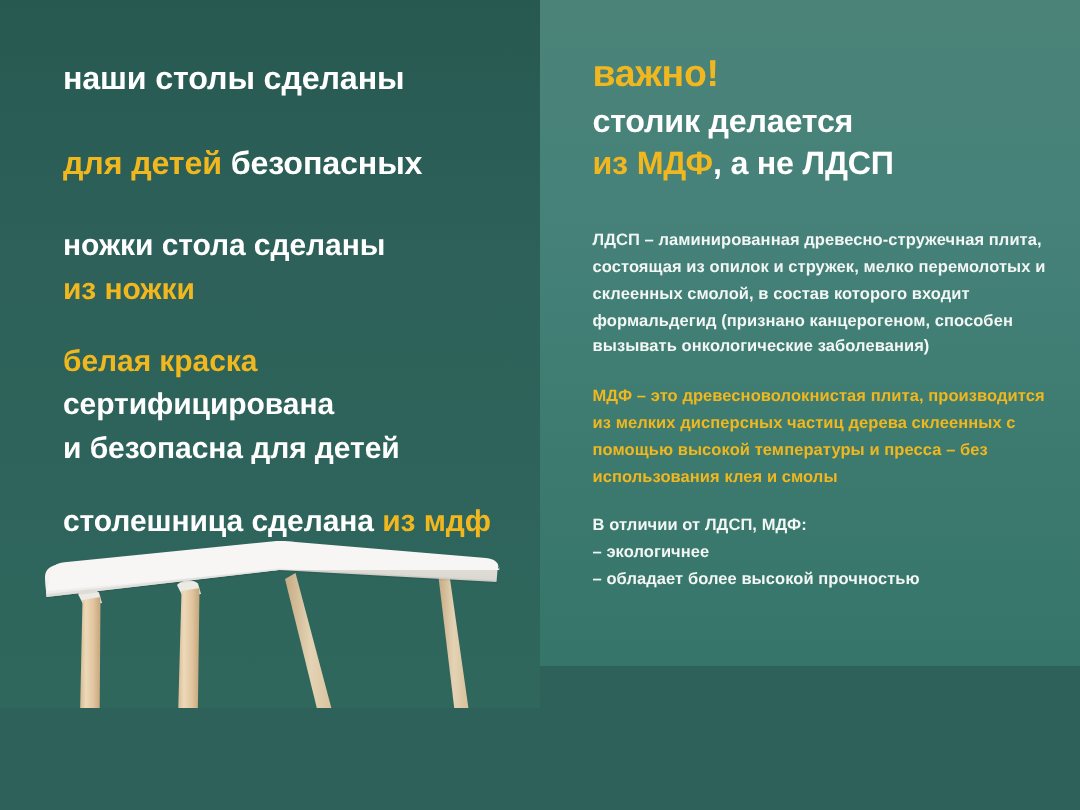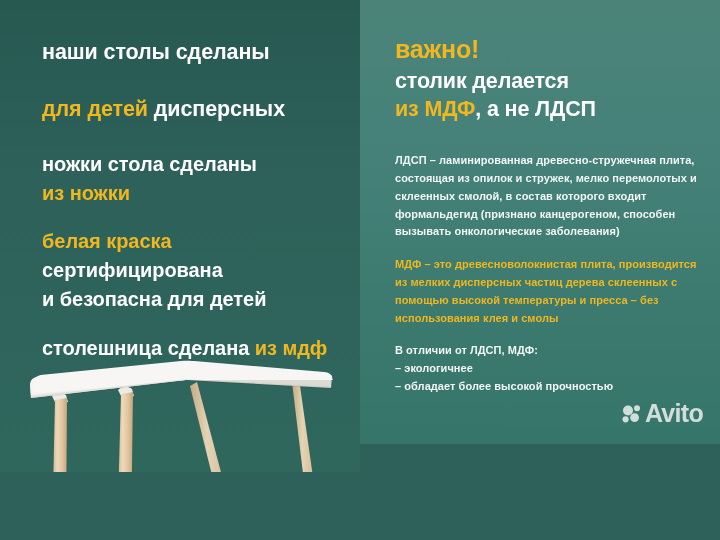--- a/index.html
+++ b/index.html
@@ -135,21 +135,21 @@
 
 <div class="card">
 
   <div class="panel-left">
 
     <div class="left-text">
 
       <h1 class="headline">
         <span>наши столы сделаны</span><br>
         <br>
-        <span class="gold">для детей</span><span> дисперсных</span>
+        <span class="gold">для детей</span><span> безопасных</span>
       </h1>
 
       <div class="bullets">
 
         <p class="bullet">
           <span>ножки стола сделаны</span><br>
           <span class="gold">из ножки</span>
         </p>
 
         <p class="bullet">
@@ -231,26 +231,15 @@
 
       <div class="r-body">
         <p class="para">ЛДСП – ламинированная древесно-стружечная плита, состоящая из опилок и стружек, мелко перемолотых и склеенных смолой, в состав которого входит формальдегид (признано канцерогеном, способен вызывать онкологические заболевания)</p>
         <p class="para gold-para">МДФ – это древесноволокнистая плита, производится из мелких дисперсных частиц дерева склеенных с помощью высокой температуры и пресса – без использования клея и смолы</p>
         <p class="para" style="white-space:pre-line;">В отличии от ЛДСП, МДФ:
 – экологичнее
 – обладает более высокой прочностью</p>
       </div>
     </div>
 
-    <div class="avito-logo">
-      <span>
-        <svg width="19" height="19" viewBox="0 0 19 19" xmlns="http://www.w3.org/2000/svg">
-          <circle cx="6" cy="6.5" r="5" fill="#dfe7e3"></circle>
-          <circle cx="15" cy="4.2" r="3" fill="#dfe7e3"></circle>
-          <circle cx="3.6" cy="15.3" r="3.1" fill="#dfe7e3"></circle>
-          <circle cx="12.6" cy="13.6" r="4.4" fill="#dfe7e3"></circle>
-        </svg>
-      </span>
-      <span style="font-size:25px;font-weight:bold;color:#dfe7e3;letter-spacing:-0.7px;line-height:1;">Avito</span>
-    </div>
 
   </div>
 </div>
 
 </body></html>

